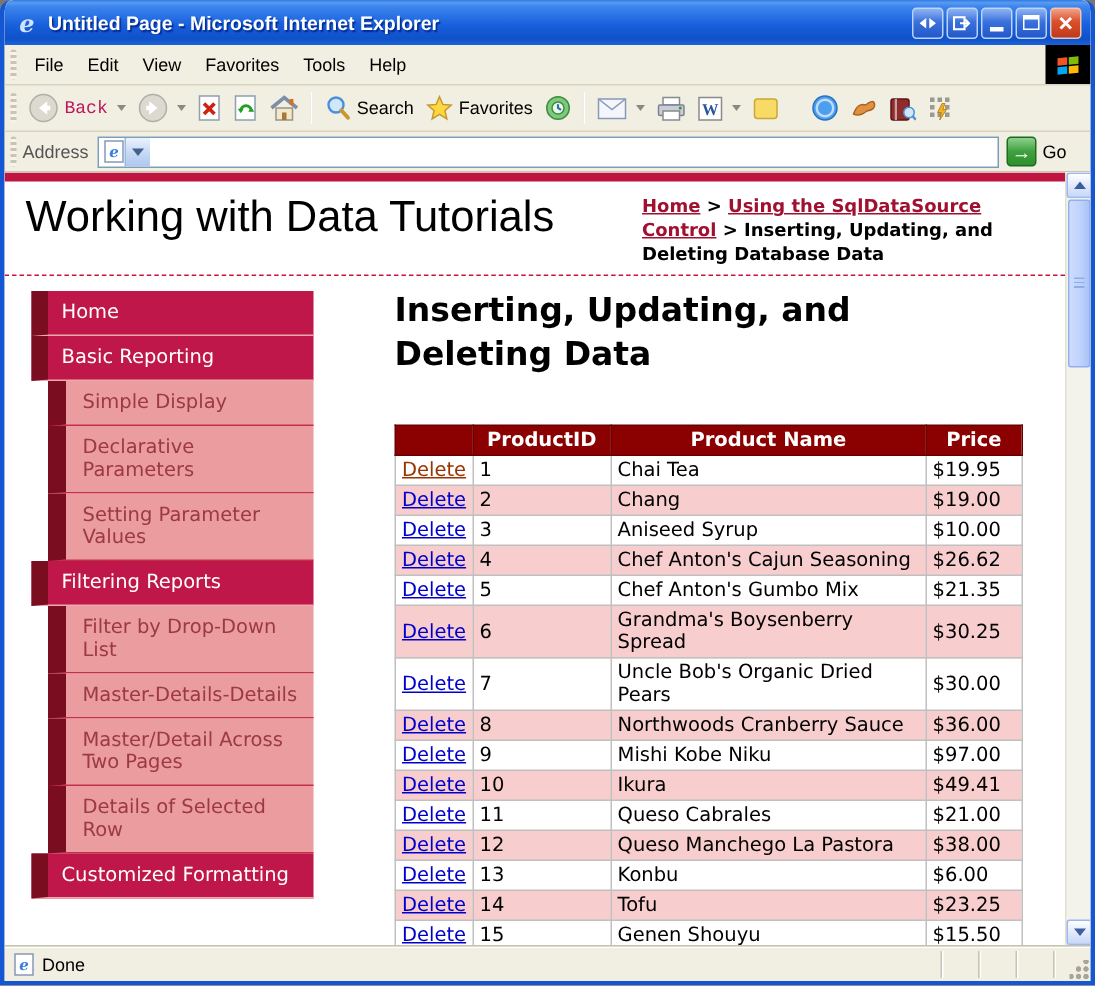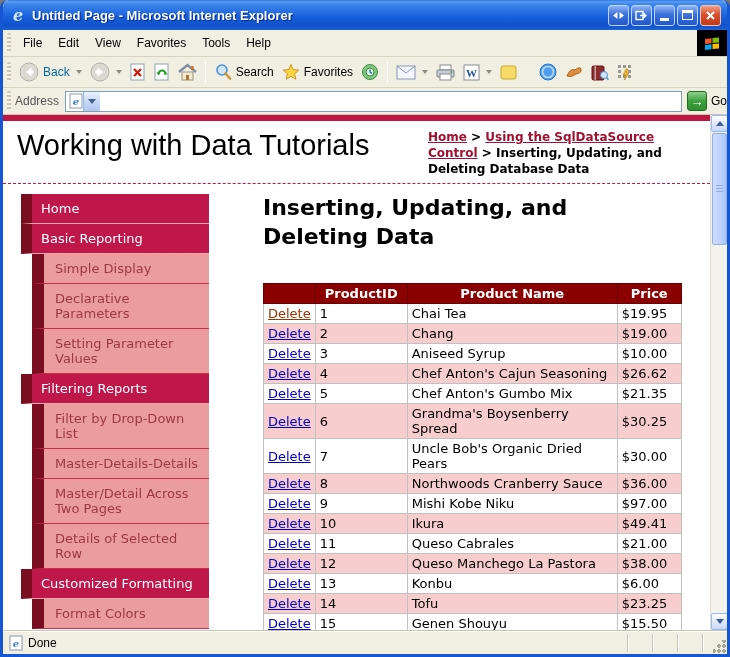--- a/index.html
+++ b/index.html
@@ -27,24 +27,24 @@
   
   .menubar{height:27px;display:flex;align-items:center;background:#F1EFE2;border-bottom:1px solid #D8D4C0;position:relative;}
   .grip{width:4px;height:20px;margin:0 4px;background:repeating-linear-gradient(180deg,#C9C5B2 0 2px,#F6F4EA 2px 4px);border-radius:2px;}
   .menu-item{padding:4px 8px;font-size:12px;color:#000;cursor:default;}
   .win-logo{position:absolute;right:0;top:0;width:30px;height:26px;background:#000;display:flex;align-items:center;justify-content:center;}
   
   .toolbar{height:31px;display:flex;align-items:center;background:#F1EFE2;border-bottom:1px solid #D8D4C0;font-size:12px;}
   .tool-sep{width:1px;height:22px;background:#C8C5B2;border-right:1px solid #FFF;margin:0 4px;}
   .tool-btn{display:flex;align-items:center;gap:4px;padding:2px 4px;border-radius:3px;}
   .tool-btn .lbl{color:#000;}
-  .tool-btn.disabled .lbl{color:#0369a1;}
+  .tool-btn.disabled .lbl{color:#be185d;font-family:Liberation Mono, monospace;}
   .caret{width:0;height:0;border-left:3px solid transparent;border-right:3px solid transparent;border-top:4px solid #8A8A82;margin-left:2px;}
   
-  .addressbar{height:27px;display:flex;align-items:center;background:#F1EFE2;border-bottom:1px solid #C9C5B2;padding-right:0;}
+  .addressbar{height:27px;display:flex;align-items:center;background:#F1EFE2;border-bottom:1px solid #C9C5B2;padding-right:16px;}
   .addr-label{font-size:12px;color:#555;margin-right:6px;}
   .addr-field{flex:1;height:21px;background:#fff;border:1px solid #7F9DB9;display:flex;align-items:center;padding-left:3px;position:relative;}
   .addr-field input{border:0;outline:none;flex:1;font-size:12px;font-family:"Liberation Sans",sans-serif;height:17px;padding:0 2px;}
   .addr-drop{width:17px;height:19px;background:linear-gradient(180deg,#EAF3FE,#C7D9F5 50%,#B0C8EE);border-left:1px solid #9ABAE0;display:flex;align-items:center;justify-content:center;}
   .addr-drop .dn{width:0;height:0;border-left:4px solid transparent;border-right:4px solid transparent;border-top:5px solid #44618C;}
   .go-wrap{display:flex;align-items:center;gap:4px;margin-left:5px;}
   .go-btn{width:20px;height:20px;border-radius:3px;border:1px solid #1E6B1E;display:flex;align-items:center;justify-content:center;
     background:linear-gradient(180deg,#8FD08F,#3FA03F 50%,#2E8F2E);color:#fff;font-weight:bold;font-size:13px;}
   .go-lbl{font-size:12px;}
   
@@ -306,21 +306,20 @@
             <div class="nav-main">Basic Reporting</div>
             <div class="nav-sub">Simple Display</div>
             <div class="nav-sub">Declarative Parameters</div>
             <div class="nav-sub">Setting Parameter Values</div>
             <div class="nav-main">Filtering Reports</div>
             <div class="nav-sub">Filter by Drop-Down List</div>
             <div class="nav-sub">Master-Details-Details</div>
             <div class="nav-sub">Master/Detail Across Two Pages</div>
             <div class="nav-sub">Details of Selected Row</div>
             <div class="nav-main">Customized Formatting</div>
-            <div class="nav-sub">Format Colors</div>
           </div>
         <div class="main">
           <div class="content-heading">Inserting, Updating, and Deleting Data</div>
           <table class="products">
             <thead>
                 <tr>
                   <th></th>
                   <th>ProductID</th>
                   <th>Product Name</th>
                   <th>Price</th>

